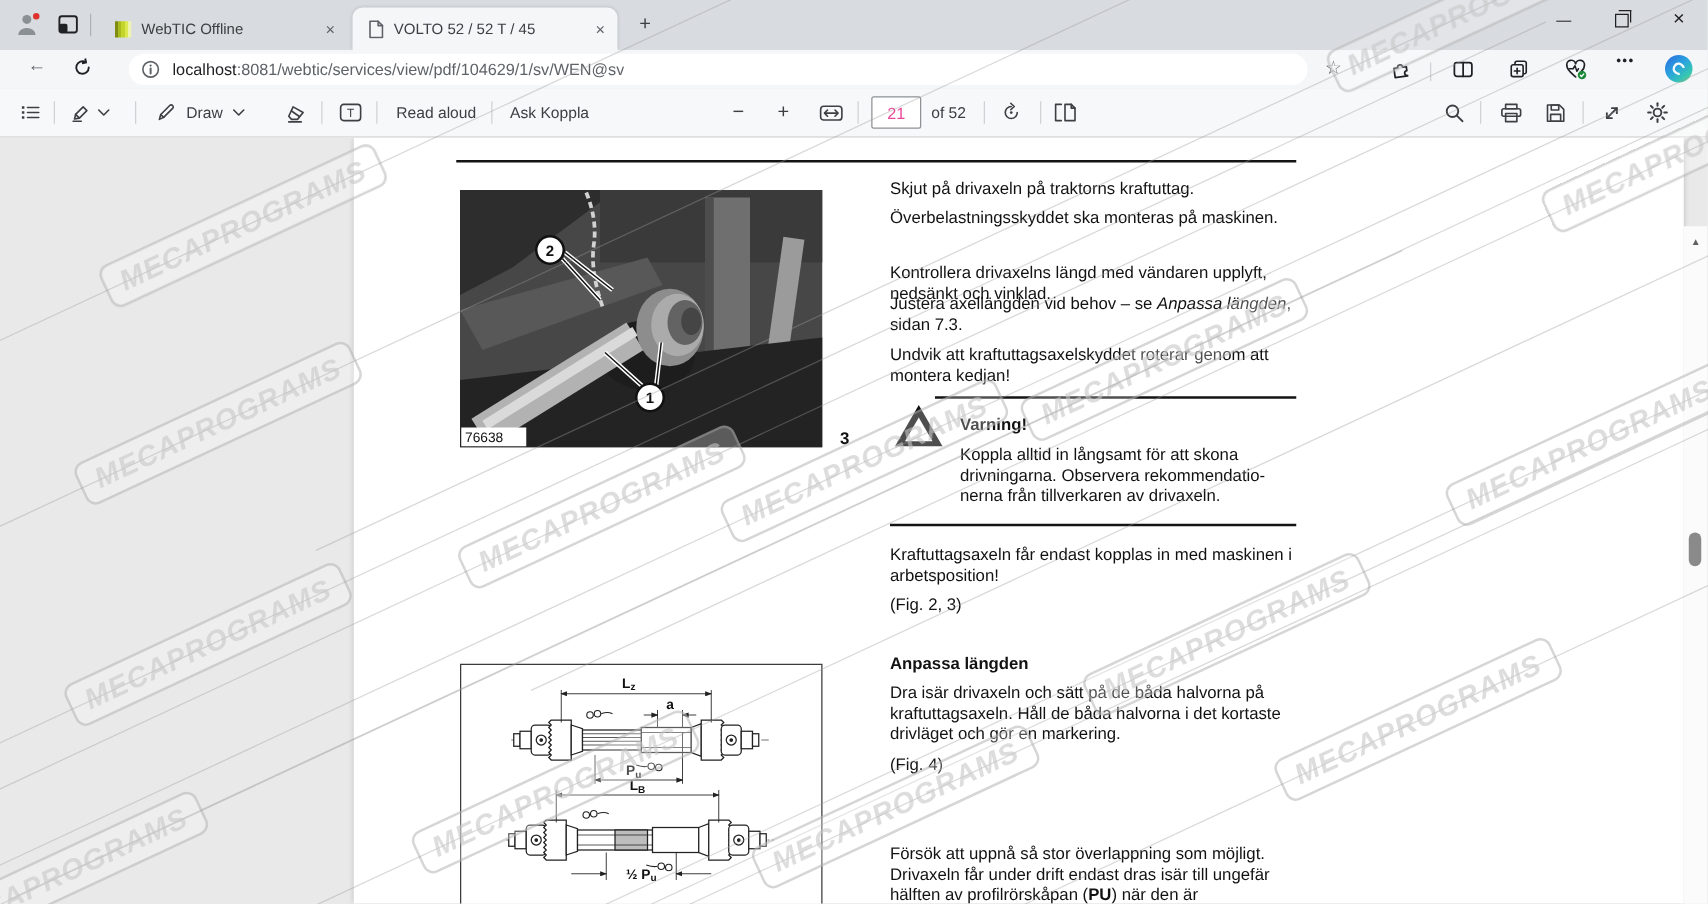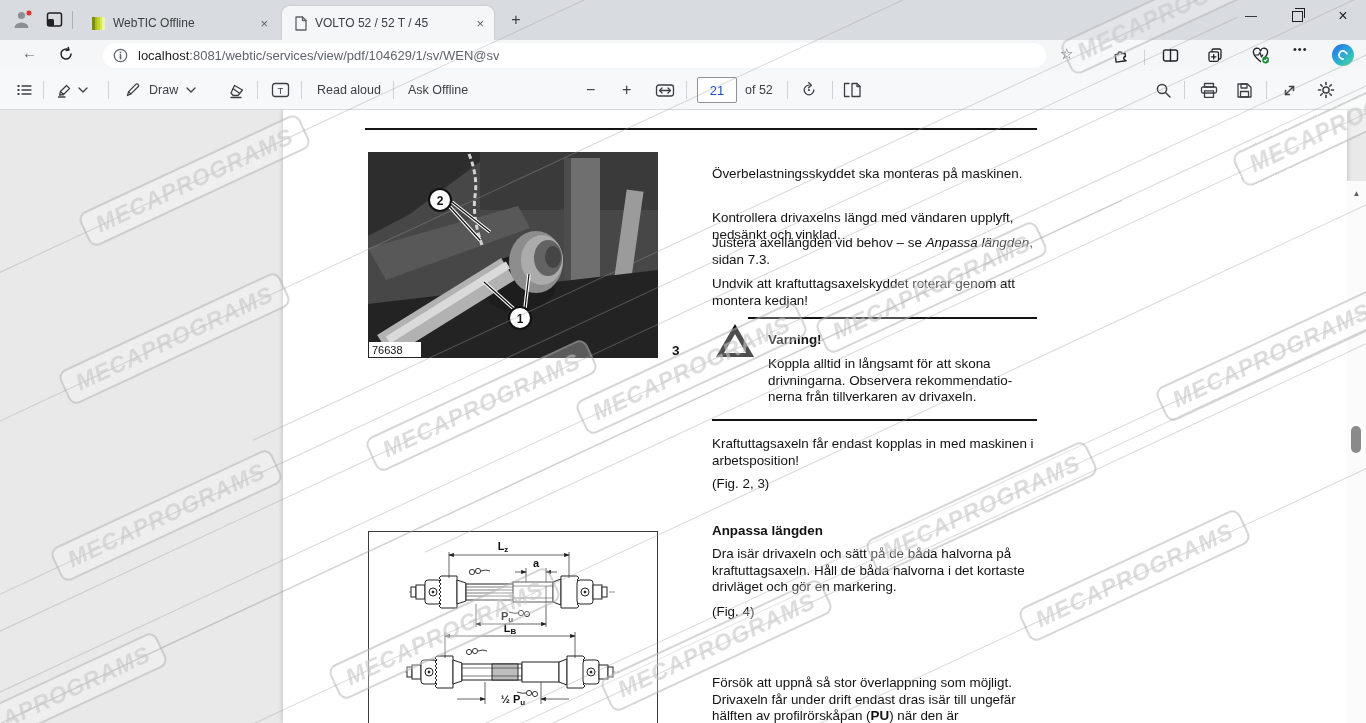--- a/index.html
+++ b/index.html
@@ -32,21 +32,21 @@
   .urltext .host{color:#202124;}
   .bar-icon{position:absolute;top:7px;color:#3c4043;}
   .copilot-badge{position:absolute;left:1332px;top:4px;width:22px;height:22px;border-radius:50%;
     background:linear-gradient(140deg,#2b6fe0 5%,#2aa3dd 45%,#35c6b4 75%,#7ccf7d 100%);}
   .copilot-badge::after{content:"";position:absolute;left:6px;top:6px;width:10px;height:10px;border-radius:50%;border:2.5px solid rgba(255,255,255,.95);box-sizing:border-box;border-right-color:transparent;transform:rotate(35deg);}
   
   .pdfbar{position:absolute;left:0;top:71px;width:1366px;height:38px;background:#f7f8f9;border-bottom:1px solid #d7d8da;}
   .pdfbar .itm{position:absolute;top:0;height:38px;display:flex;align-items:center;color:#3c4043;font-size:12.5px;}
   .pdfbar .vdiv{position:absolute;top:10px;width:1px;height:18px;background:#cfd1d4;}
   .chev{margin-left:4px;}
-  .pageinput{width:34px;height:22px;border:1px solid #8f9195;border-radius:2px;background:#fff;text-align:center;font-size:13px;color:#1d4ed8;font-family:"Liberation Sans",sans-serif;}
+  .pageinput{width:34px;height:22px;border:1px solid #8f9195;border-radius:2px;background:#fff;text-align:center;font-size:13px;color:#ec4899;font-family:"Liberation Sans",sans-serif;}
   
   .content{position:absolute;left:0;top:110px;width:1366px;height:613px;background:#e9e9e9;overflow:hidden;}
   .page{position:absolute;left:283px;top:0;width:1064px;height:613px;background:#ffffff;box-shadow:0 0 5px rgba(0,0,0,.22);overflow:hidden;}
   .toprule{position:absolute;left:82px;top:18px;width:672px;height:2px;background:#141414;}
   .photo-wrap{position:absolute;left:85px;top:42px;width:290px;height:206px;}
   .fig-num{position:absolute;font-weight:bold;font-size:13.5px;color:#111;}
   .diagram-wrap{position:absolute;left:85px;top:421px;width:290px;height:230px;border:1px solid #3a3a3a;box-sizing:border-box;background:#fff;}
   .para{position:absolute;left:429px;width:332px;font-size:13.4px;line-height:16.5px;color:#121212;}
   .warn-rule{position:absolute;height:1.6px;background:#141414;}
   .warn-tri{position:absolute;left:433px;top:214px;width:0;height:0;border-left:19px solid transparent;border-right:19px solid transparent;border-bottom:33px solid #111;}
@@ -216,21 +216,21 @@
   <span class="itm" style="left:271px;">
     <svg width="19" height="16" viewBox="0 0 19 16">
       <rect x="1.5" y="1.5" width="16" height="13" rx="2.5" class="icon-stroke"></rect>
       <text x="9.5" y="11.5" text-anchor="middle" font-size="9.5" font-family="Liberation Sans, sans-serif" fill="#3c4043">T</text>
     </svg>
   </span>
   <span class="vdiv" style="left:301px;"></span>
 
   <span class="itm" style="left:317px;text-align:center;">Read aloud</span>
   <span class="vdiv" style="left:393px;"></span>
-  <span class="itm" style="left:408px;">Ask Offline</span>
+  <span class="itm" style="left:408px;">Ask Koppla</span>
 
   <span class="itm" style="left:586px;font-size:16px;">−</span>
   <span class="itm" style="left:622px;font-size:16px;">+</span>
   <span class="itm" style="left:655px;">
     <svg width="20" height="15" viewBox="0 0 20 15">
       <rect x="1.5" y="2" width="17" height="11" rx="2.5" class="icon-stroke"></rect>
       <line x1="5" y1="7.5" x2="15" y2="7.5" class="icon-stroke"></line>
       <polyline points="7,5 4.6,7.5 7,10" class="icon-stroke"></polyline>
       <polyline points="13,5 15.4,7.5 13,10" class="icon-stroke"></polyline>
     </svg>
@@ -338,20 +338,21 @@
         <circle cx="72" cy="48" r="11" fill="#fff" stroke="#111" stroke-width="2"></circle>
         <text x="72" y="52.5" text-anchor="middle" font-size="12" font-weight="bold" font-family="Liberation Sans, sans-serif" fill="#111">2</text>
         <circle cx="152" cy="166" r="11" fill="#fff" stroke="#111" stroke-width="2"></circle>
         <text x="152" y="170.5" text-anchor="middle" font-size="12" font-weight="bold" font-family="Liberation Sans, sans-serif" fill="#111">1</text>
         <rect x="1" y="190" width="52" height="15" fill="#fff"></rect>
         <text x="4" y="201.5" font-size="11" font-family="Liberation Sans, sans-serif" fill="#111">76638</text>
       </svg>
     </div>
     <span class="fig-num" style="left:389px;top:233px;">3</span>
 
+    <div class="para" style="top:33px;">Skjut på drivaxeln på traktorns kraftuttag.</div>
     <div class="para" style="top:56px;">Överbelastningsskyddet ska monteras på maskinen.</div>
     <div class="para" style="top:100px;">Kontrollera drivaxelns längd med vändaren upplyft, nedsänkt och vinklad.</div>
     <div class="para" style="top:125px;"><span>Justera axellängden vid behov – se </span><span class="ital">Anpassa längden</span><span>, sidan 7.3.</span></div>
     <div class="para" style="top:166px;">Undvik att kraftuttagsaxelskyddet roterar genom att montera kedjan!</div>
 
     <div class="warn-rule" style="left:465px;top:207px;width:289px;"></div>
     <div class="warn-tri"></div>
     <div class="para bold" style="left:485px;top:222px;width:272px;">Varning!</div>
     <div class="para" style="left:485px;top:246px;width:272px;">Koppla alltid in långsamt för att skona drivningarna. Observera rekommendatio-nerna från tillverkaren av drivaxeln.</div>
     <div class="warn-rule" style="left:429px;top:309px;width:325px;"></div>

